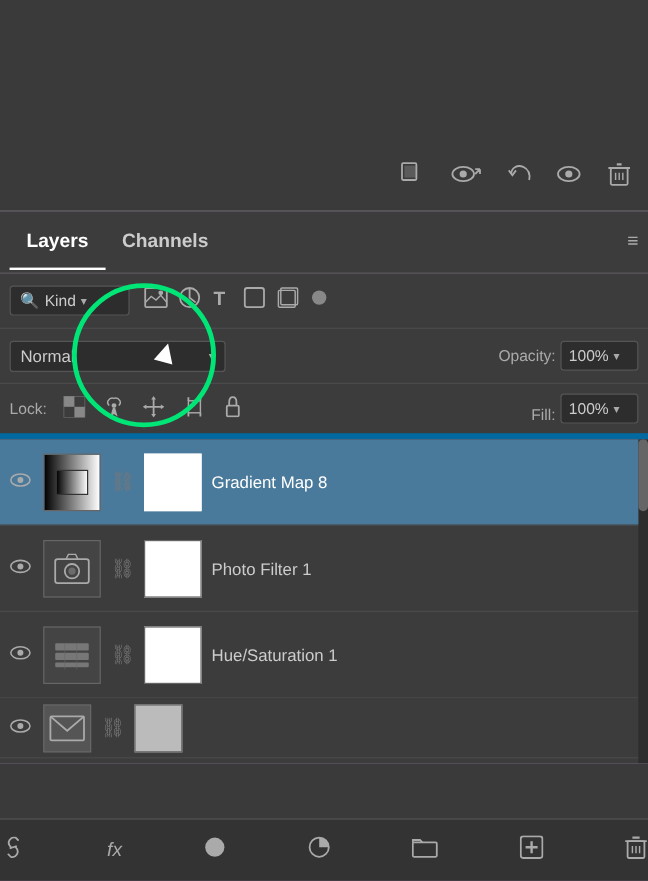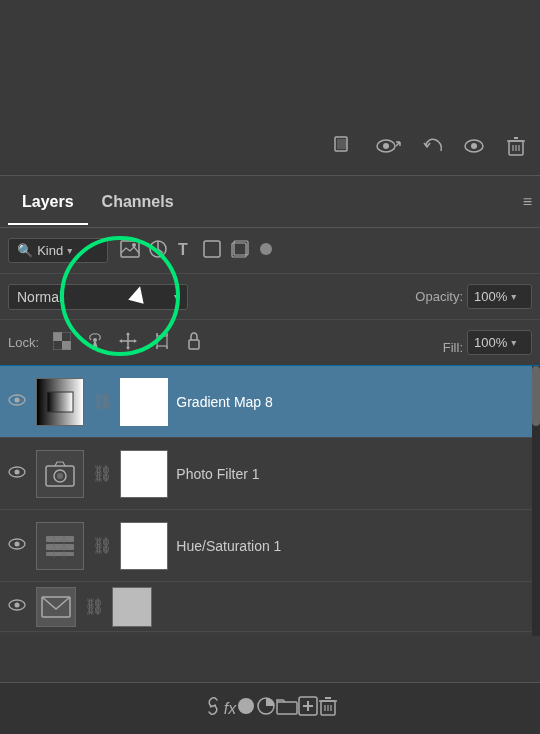--- a/index.html
+++ b/index.html
@@ -196,21 +196,21 @@
       z-index: 11;
     }
 
     
     .lock-row {
       display: flex;
       align-items: center;
       padding: 5px 8px;
       gap: 12px;
       background: #3c3c3c;
-      border-bottom: 1px solid #0369a1;
+      border-bottom: 5px solid #0369a1;
       height: 46px;
     }
 
     .lock-label {
       font-size: 13px;
       color: #aaa;
     }
 
     .lock-icon {
       font-size: 14px;
@@ -339,21 +339,21 @@
       top: 0;
     }
 
     
     .bottom-toolbar {
       width: 100%;
       height: 52px;
       background: #333;
       display: flex;
       align-items: center;
-      justify-content: center;
+      justify-content: space-between;
       padding: 0 0;
       border-top: 1px solid #555;
       position: absolute;
       bottom: 0;
     }
 
     .bottom-icon {
       font-size: 18px;
       color: #aaa;
       cursor: pointer;

